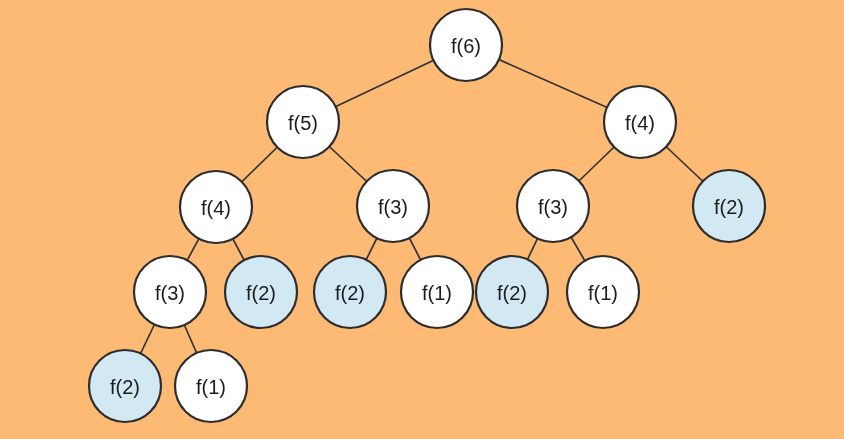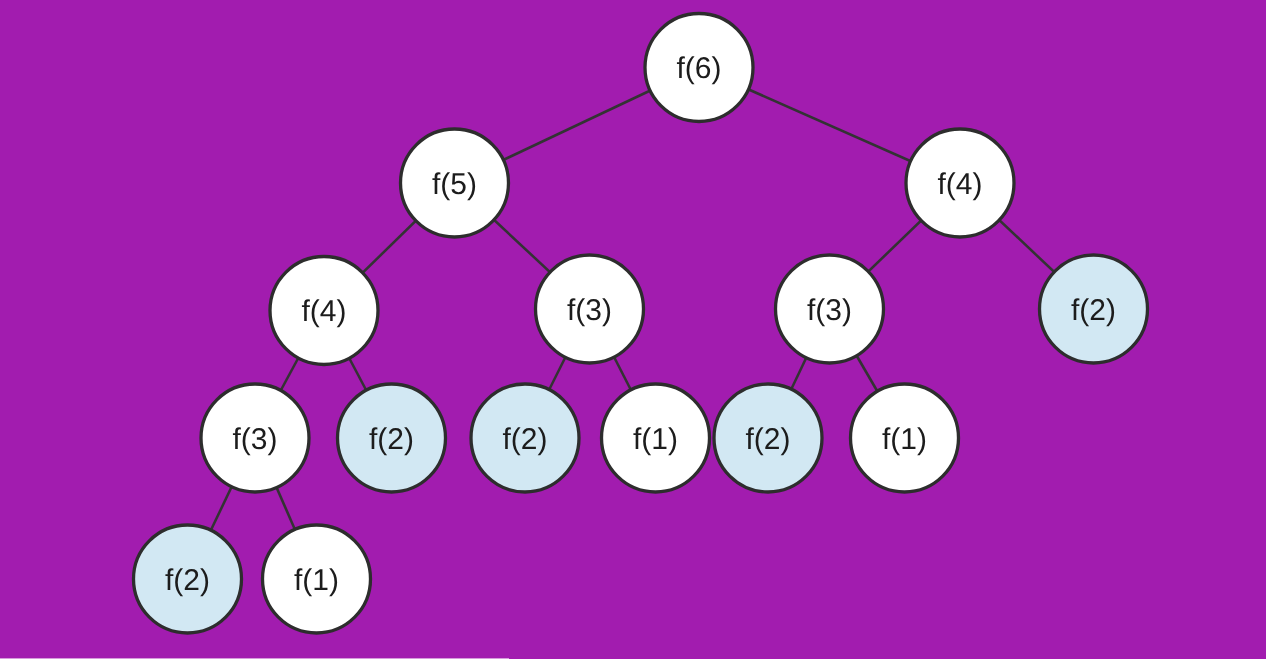--- a/index.html
+++ b/index.html
@@ -8,21 +8,21 @@
     background: #ffffff;
     width: 844px;
     height: 439px;
     overflow: hidden;
     font-family: "Liberation Sans", sans-serif;
   }
   .stage {
     position: relative;
     width: 844px;
     height: 439px;
-    background: #a21caf;
+    background: #fdba74;
   }
   svg {
     display: block;
   }
   .node-label {
     font-family: "Liberation Sans", sans-serif;
     font-size: 20px;
     pointer-events: none;
   }
 </style>

